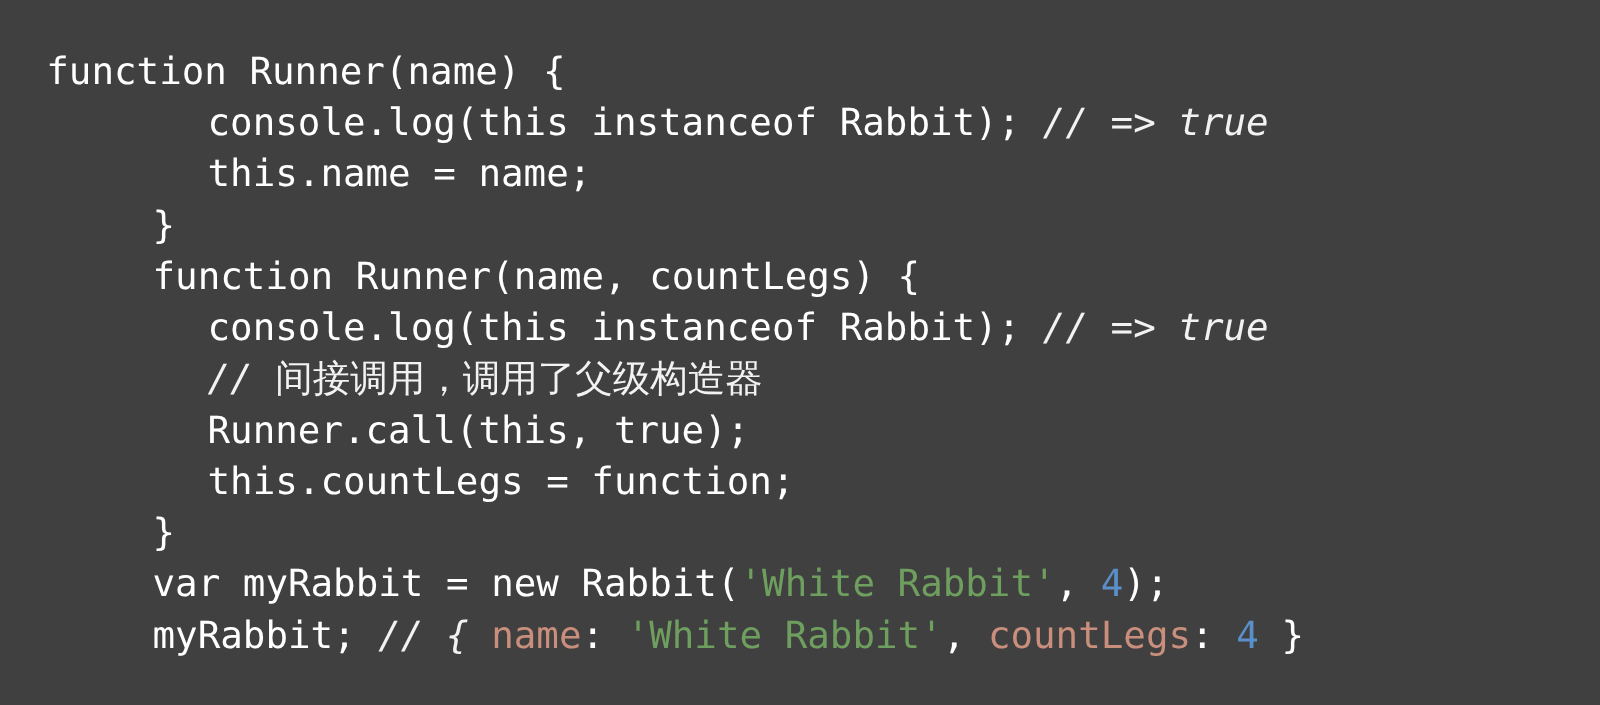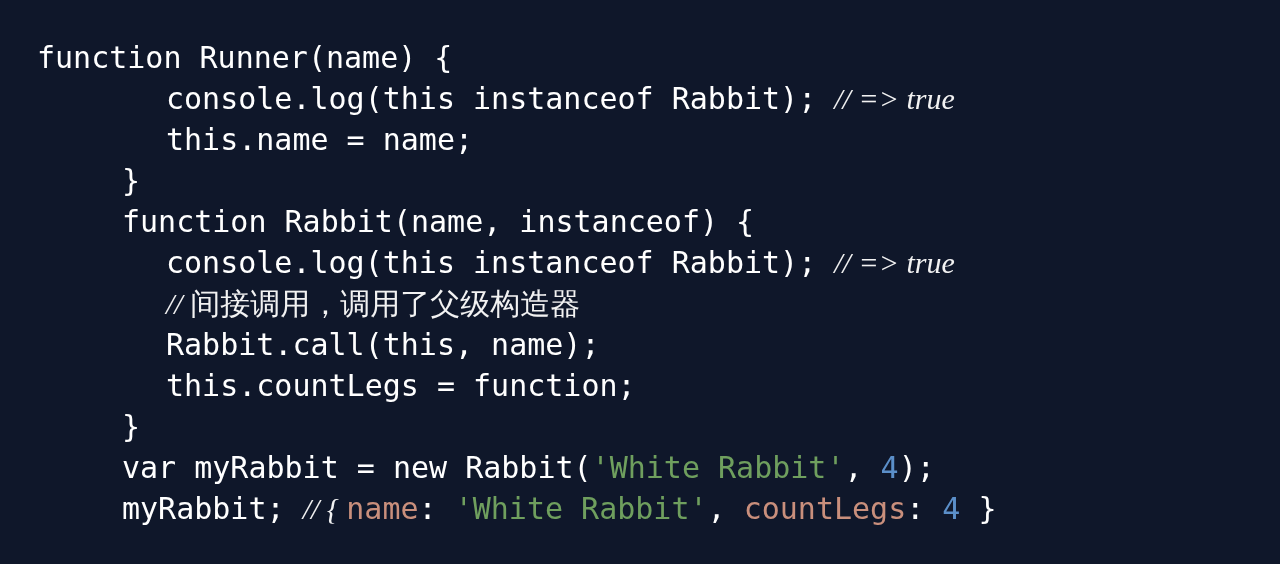--- a/index.html
+++ b/index.html
@@ -12,51 +12,51 @@
     height: 564px;
     overflow: hidden;
     font-family: "DejaVu Sans Mono", "Liberation Mono", monospace;
   }
   #code-block {
     position: absolute;
     left: 0;
     top: 0;
     width: 1280px;
     height: 564px;
-    background: #0f172a;
+    background: #404040;
     padding: 0;
   }
   .code-line {
     position: absolute;
     left: 0;
     width: 1280px;
     height: 41px;
     line-height: 41px;
     font-size: 30px;
     letter-spacing: 0px;
     white-space: pre;
     color: #ffffff;
   }
   .code-line .seg { white-space: pre; }
   .tok-plain   { color: #ffffff; }
-  .tok-comment { color: #f2f2f2; font-style: italic; font-family: Liberation Serif, serif; }
+  .tok-comment { color: #f2f2f2; font-style: italic; }
   .tok-cjk     { color: #f2f2f2; font-family: Liberation Serif, serif; font-style: normal; }
   .tok-string  { color: #6f9f5e; }
   .tok-number  { color: #5b8fc9; }
   .tok-key     { color: #c98f7c; }
 </style>
 </head>
 <body>
 
 <div id="code-block">
     <div class="code-line" style="top: 37px; padding-left: 37px;"><span class="seg tok-plain">function Runner(name) {</span></div>
     <div class="code-line" style="top: 78px; padding-left: 166px;"><span class="seg tok-plain">console.log(this instanceof Rabbit); </span><span class="seg tok-comment">// =&gt; true</span></div>
     <div class="code-line" style="top: 119px; padding-left: 166px;"><span class="seg tok-plain">this.name = name;</span></div>
     <div class="code-line" style="top: 160px; padding-left: 122px;"><span class="seg tok-plain">}</span></div>
-    <div class="code-line" style="top: 201px; padding-left: 122px;"><span class="seg tok-plain">function Rabbit(name, instanceof) {</span></div>
+    <div class="code-line" style="top: 201px; padding-left: 122px;"><span class="seg tok-plain">function Runner(name, countLegs) {</span></div>
     <div class="code-line" style="top: 242px; padding-left: 166px;"><span class="seg tok-plain">console.log(this instanceof Rabbit); </span><span class="seg tok-comment">// =&gt; true</span></div>
     <div class="code-line" style="top: 283px; padding-left: 166px;"><span class="seg tok-comment">// </span><span class="seg tok-cjk">间接调用，调用了父级构造器</span></div>
-    <div class="code-line" style="top: 324px; padding-left: 166px;"><span class="seg tok-plain">Rabbit.call(this, name);</span></div>
+    <div class="code-line" style="top: 324px; padding-left: 166px;"><span class="seg tok-plain">Runner.call(this, true);</span></div>
     <div class="code-line" style="top: 365px; padding-left: 166px;"><span class="seg tok-plain">this.countLegs = function;</span></div>
     <div class="code-line" style="top: 406px; padding-left: 122px;"><span class="seg tok-plain">}</span></div>
     <div class="code-line" style="top: 447px; padding-left: 122px;"><span class="seg tok-plain">var myRabbit = new Rabbit(</span><span class="seg tok-string">'White Rabbit'</span><span class="seg tok-plain">, </span><span class="seg tok-number">4</span><span class="seg tok-plain">);</span></div>
     <div class="code-line" style="top: 488px; padding-left: 122px;"><span class="seg tok-plain">myRabbit; </span><span class="seg tok-comment">// { </span><span class="seg tok-key">name</span><span class="seg tok-plain">: </span><span class="seg tok-string">'White Rabbit'</span><span class="seg tok-plain">, </span><span class="seg tok-key">countLegs</span><span class="seg tok-plain">: </span><span class="seg tok-number">4</span><span class="seg tok-plain"> }</span></div>
   </div>
 
 </body></html>

